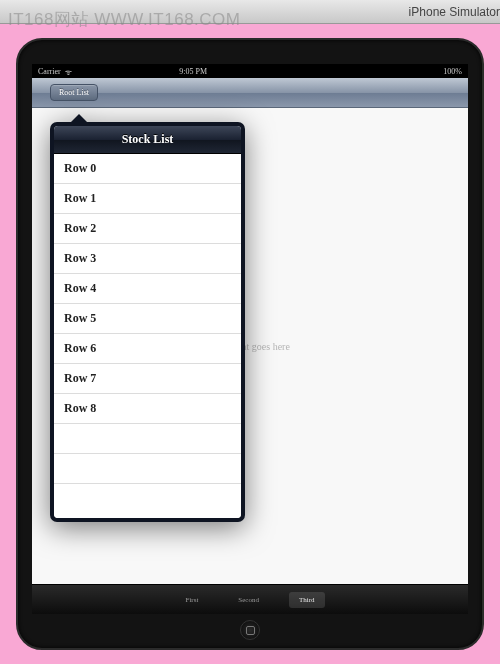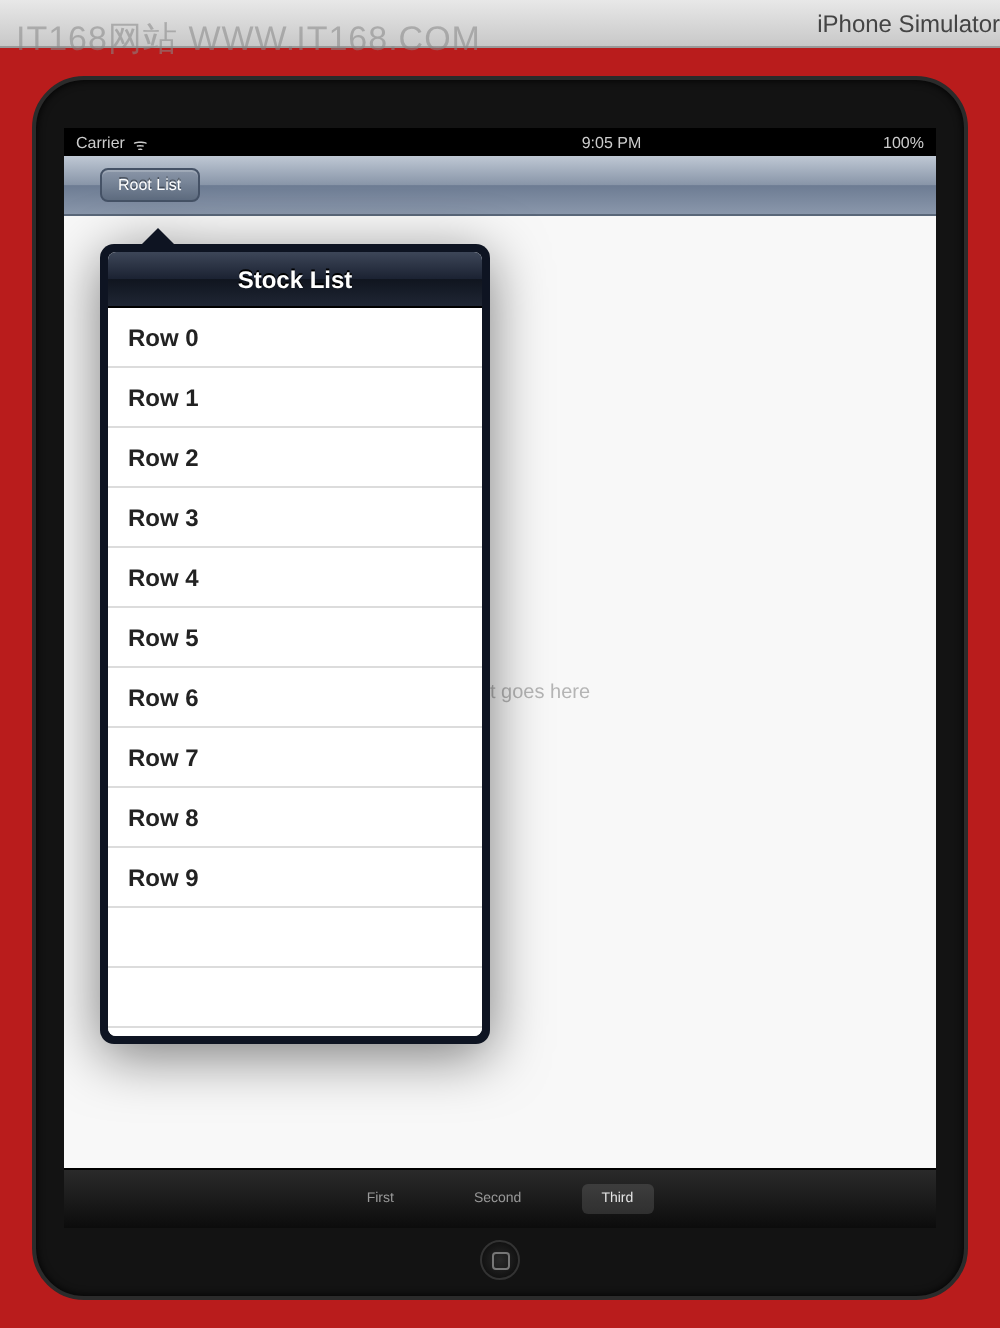--- a/index.html
+++ b/index.html
@@ -32,21 +32,22 @@
       font-size: 12px;
       color: #444;
       font-weight: 500;
     }
     .stage {
       position: absolute;
       top: 24px;
       left: 0;
       right: 0;
       bottom: 0;
-      background: #b91c1c;
+      background: #f9a8d4;
+      font-family: Liberation Serif, serif;
     }
     .ipad-frame {
       position: absolute;
       left: 16px;
       right: 16px;
       top: 14px;
       bottom: 14px;
       background: #131313;
       border-radius: 26px;
       border: 2px solid #2b2b2b;
@@ -64,21 +65,21 @@
     .statusbar {
       height: 14px;
       background: #000;
       color: #ccc;
       font-size: 8px;
       display: flex;
       align-items: center;
       padding: 0 6px;
     }
     .status-left { flex: 1; display: flex; align-items: center; gap: 4px; }
-    .status-center { flex: 1; text-align: right; }
+    .status-center { flex: 1; text-align: left; }
     .status-right { flex: 1; text-align: right; }
     .wifi-icon { font-size: 8px; }
     .navbar {
       height: 30px;
       background: linear-gradient(#bfc8d4, #8895a8 50%, #6d7c93 51%, #8a97ab);
       border-bottom: 1px solid #5a6779;
       display: flex;
       align-items: center;
       padding: 0 18px;
     }
@@ -257,21 +258,20 @@
             <div class="popover-list">
               <div class="row">Row 0</div>
               <div class="row">Row 1</div>
               <div class="row">Row 2</div>
               <div class="row">Row 3</div>
               <div class="row">Row 4</div>
               <div class="row">Row 5</div>
               <div class="row">Row 6</div>
               <div class="row">Row 7</div>
               <div class="row">Row 8</div>
-              <div class="row">Row 9</div>
               <div class="row"></div>
               <div class="row"></div>
             </div>
           </div>
         </div>
       </div>
 
     </div>
 
     <div class="home-button"></div>

